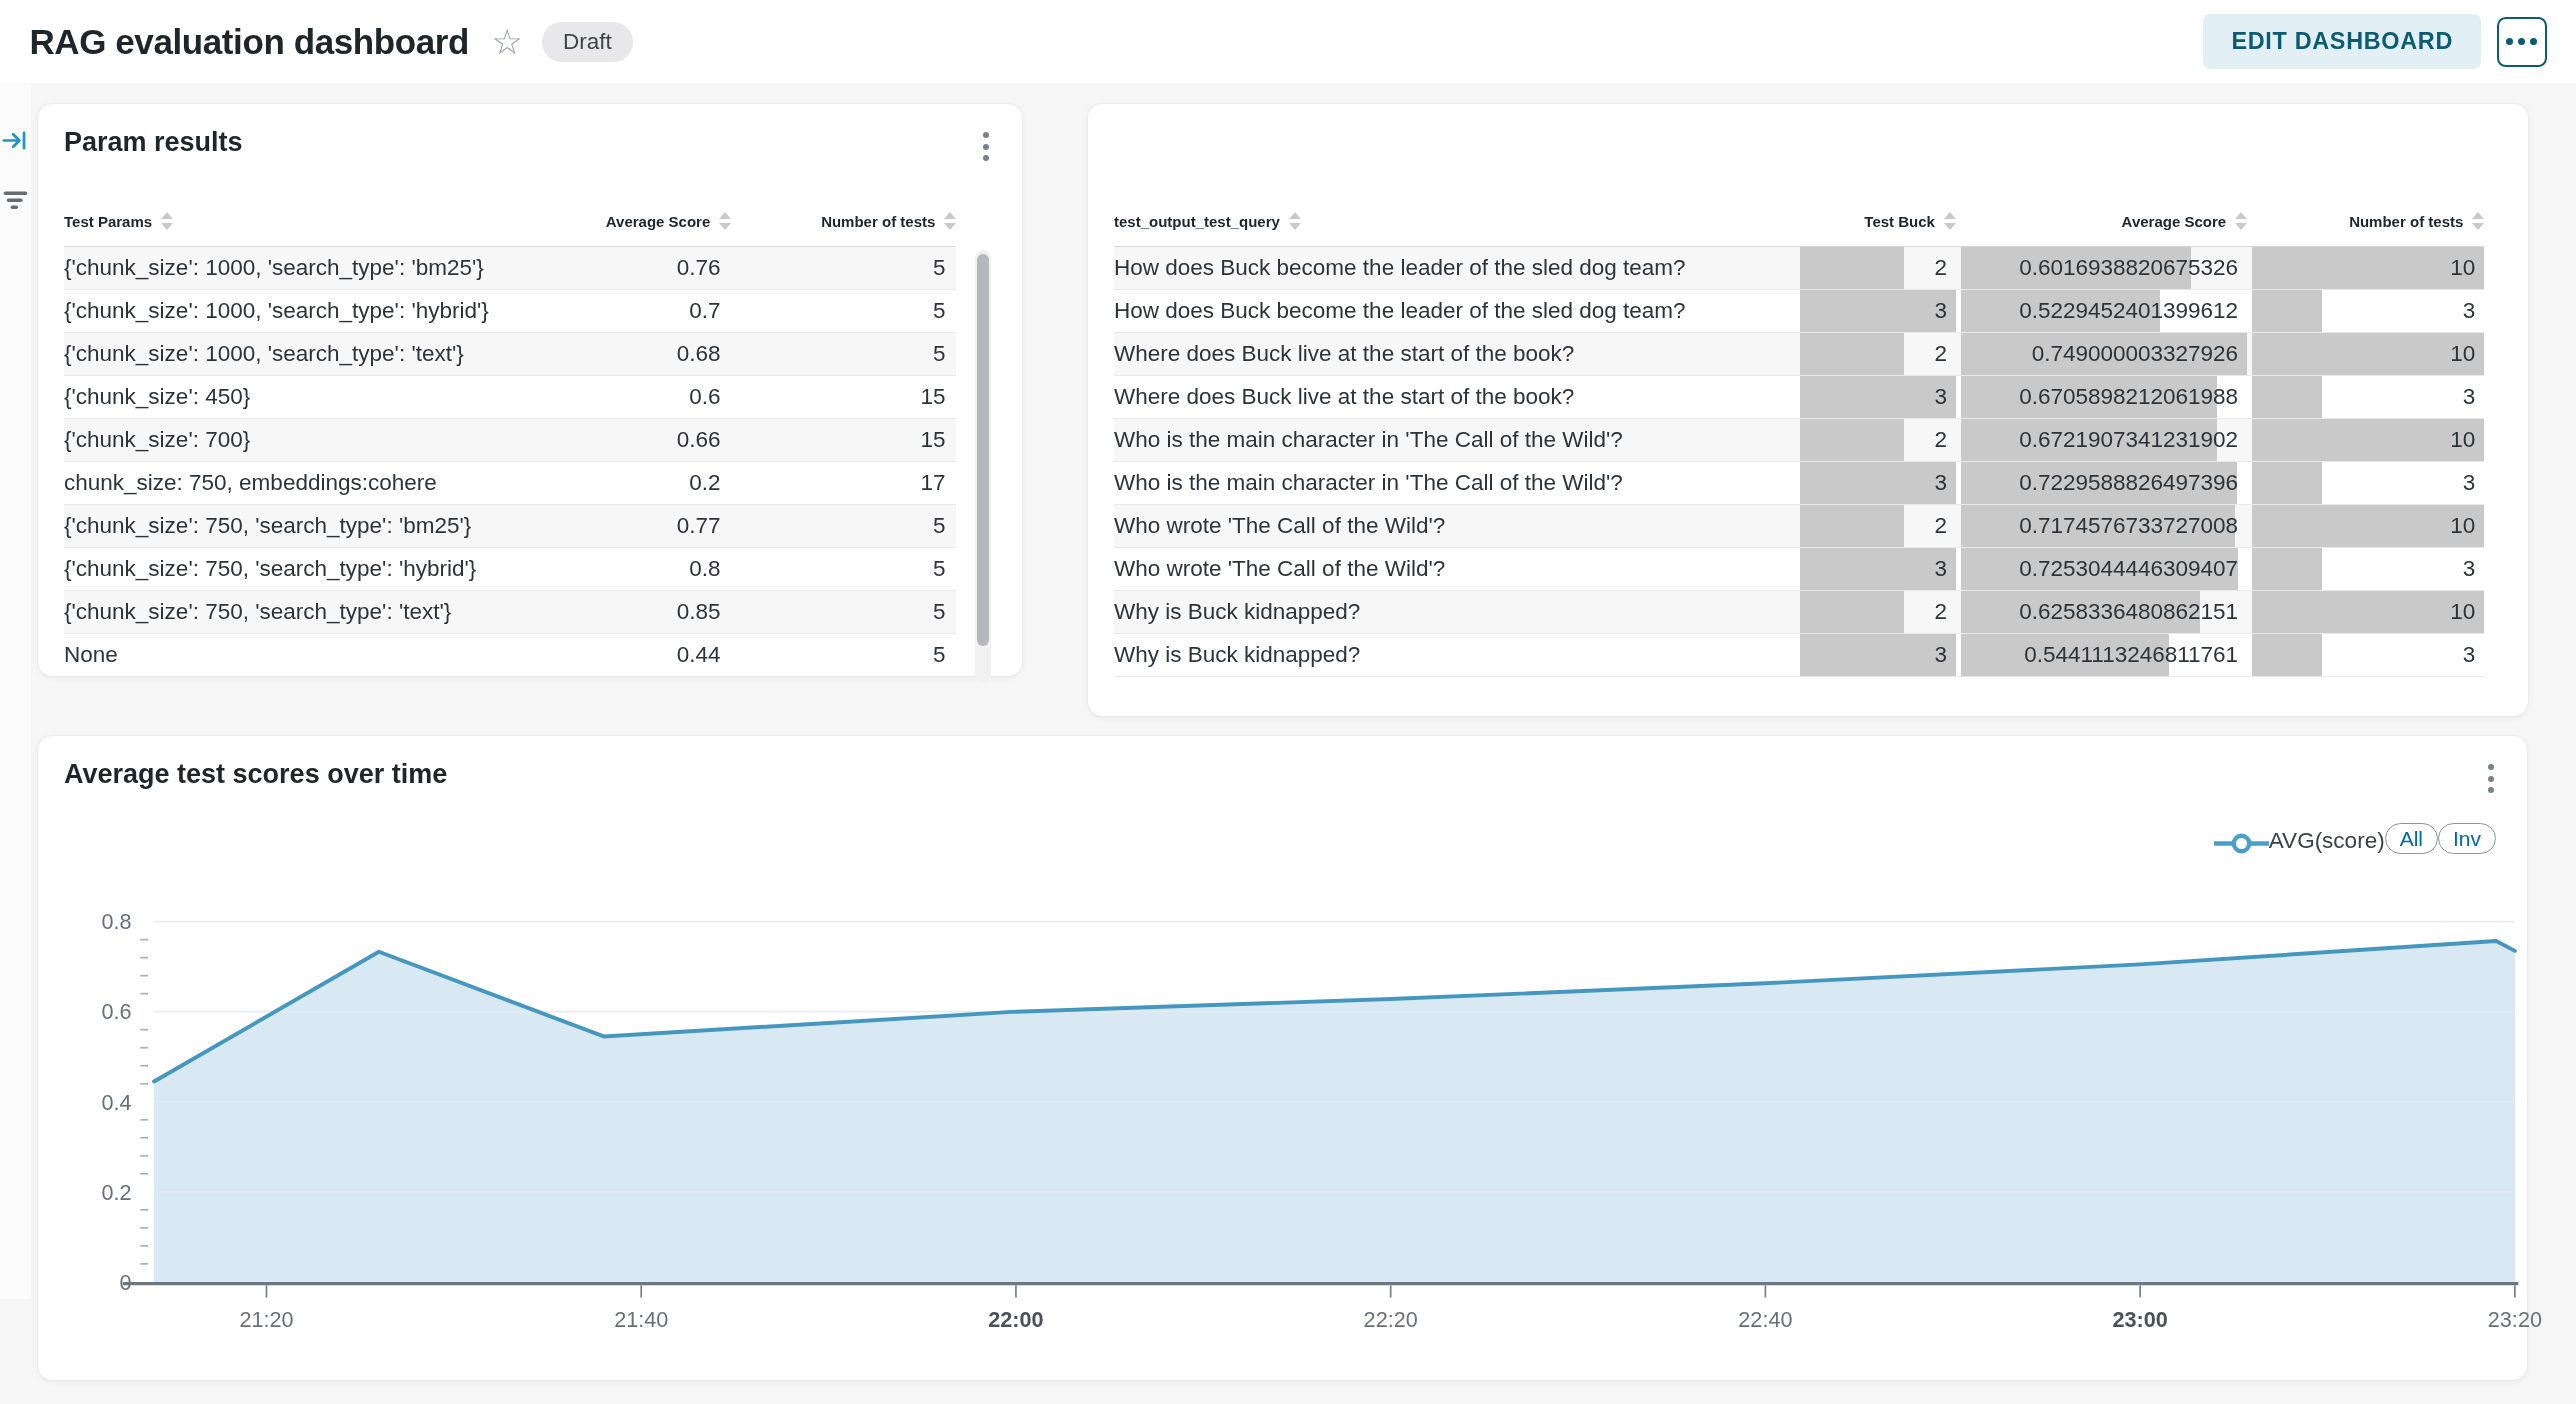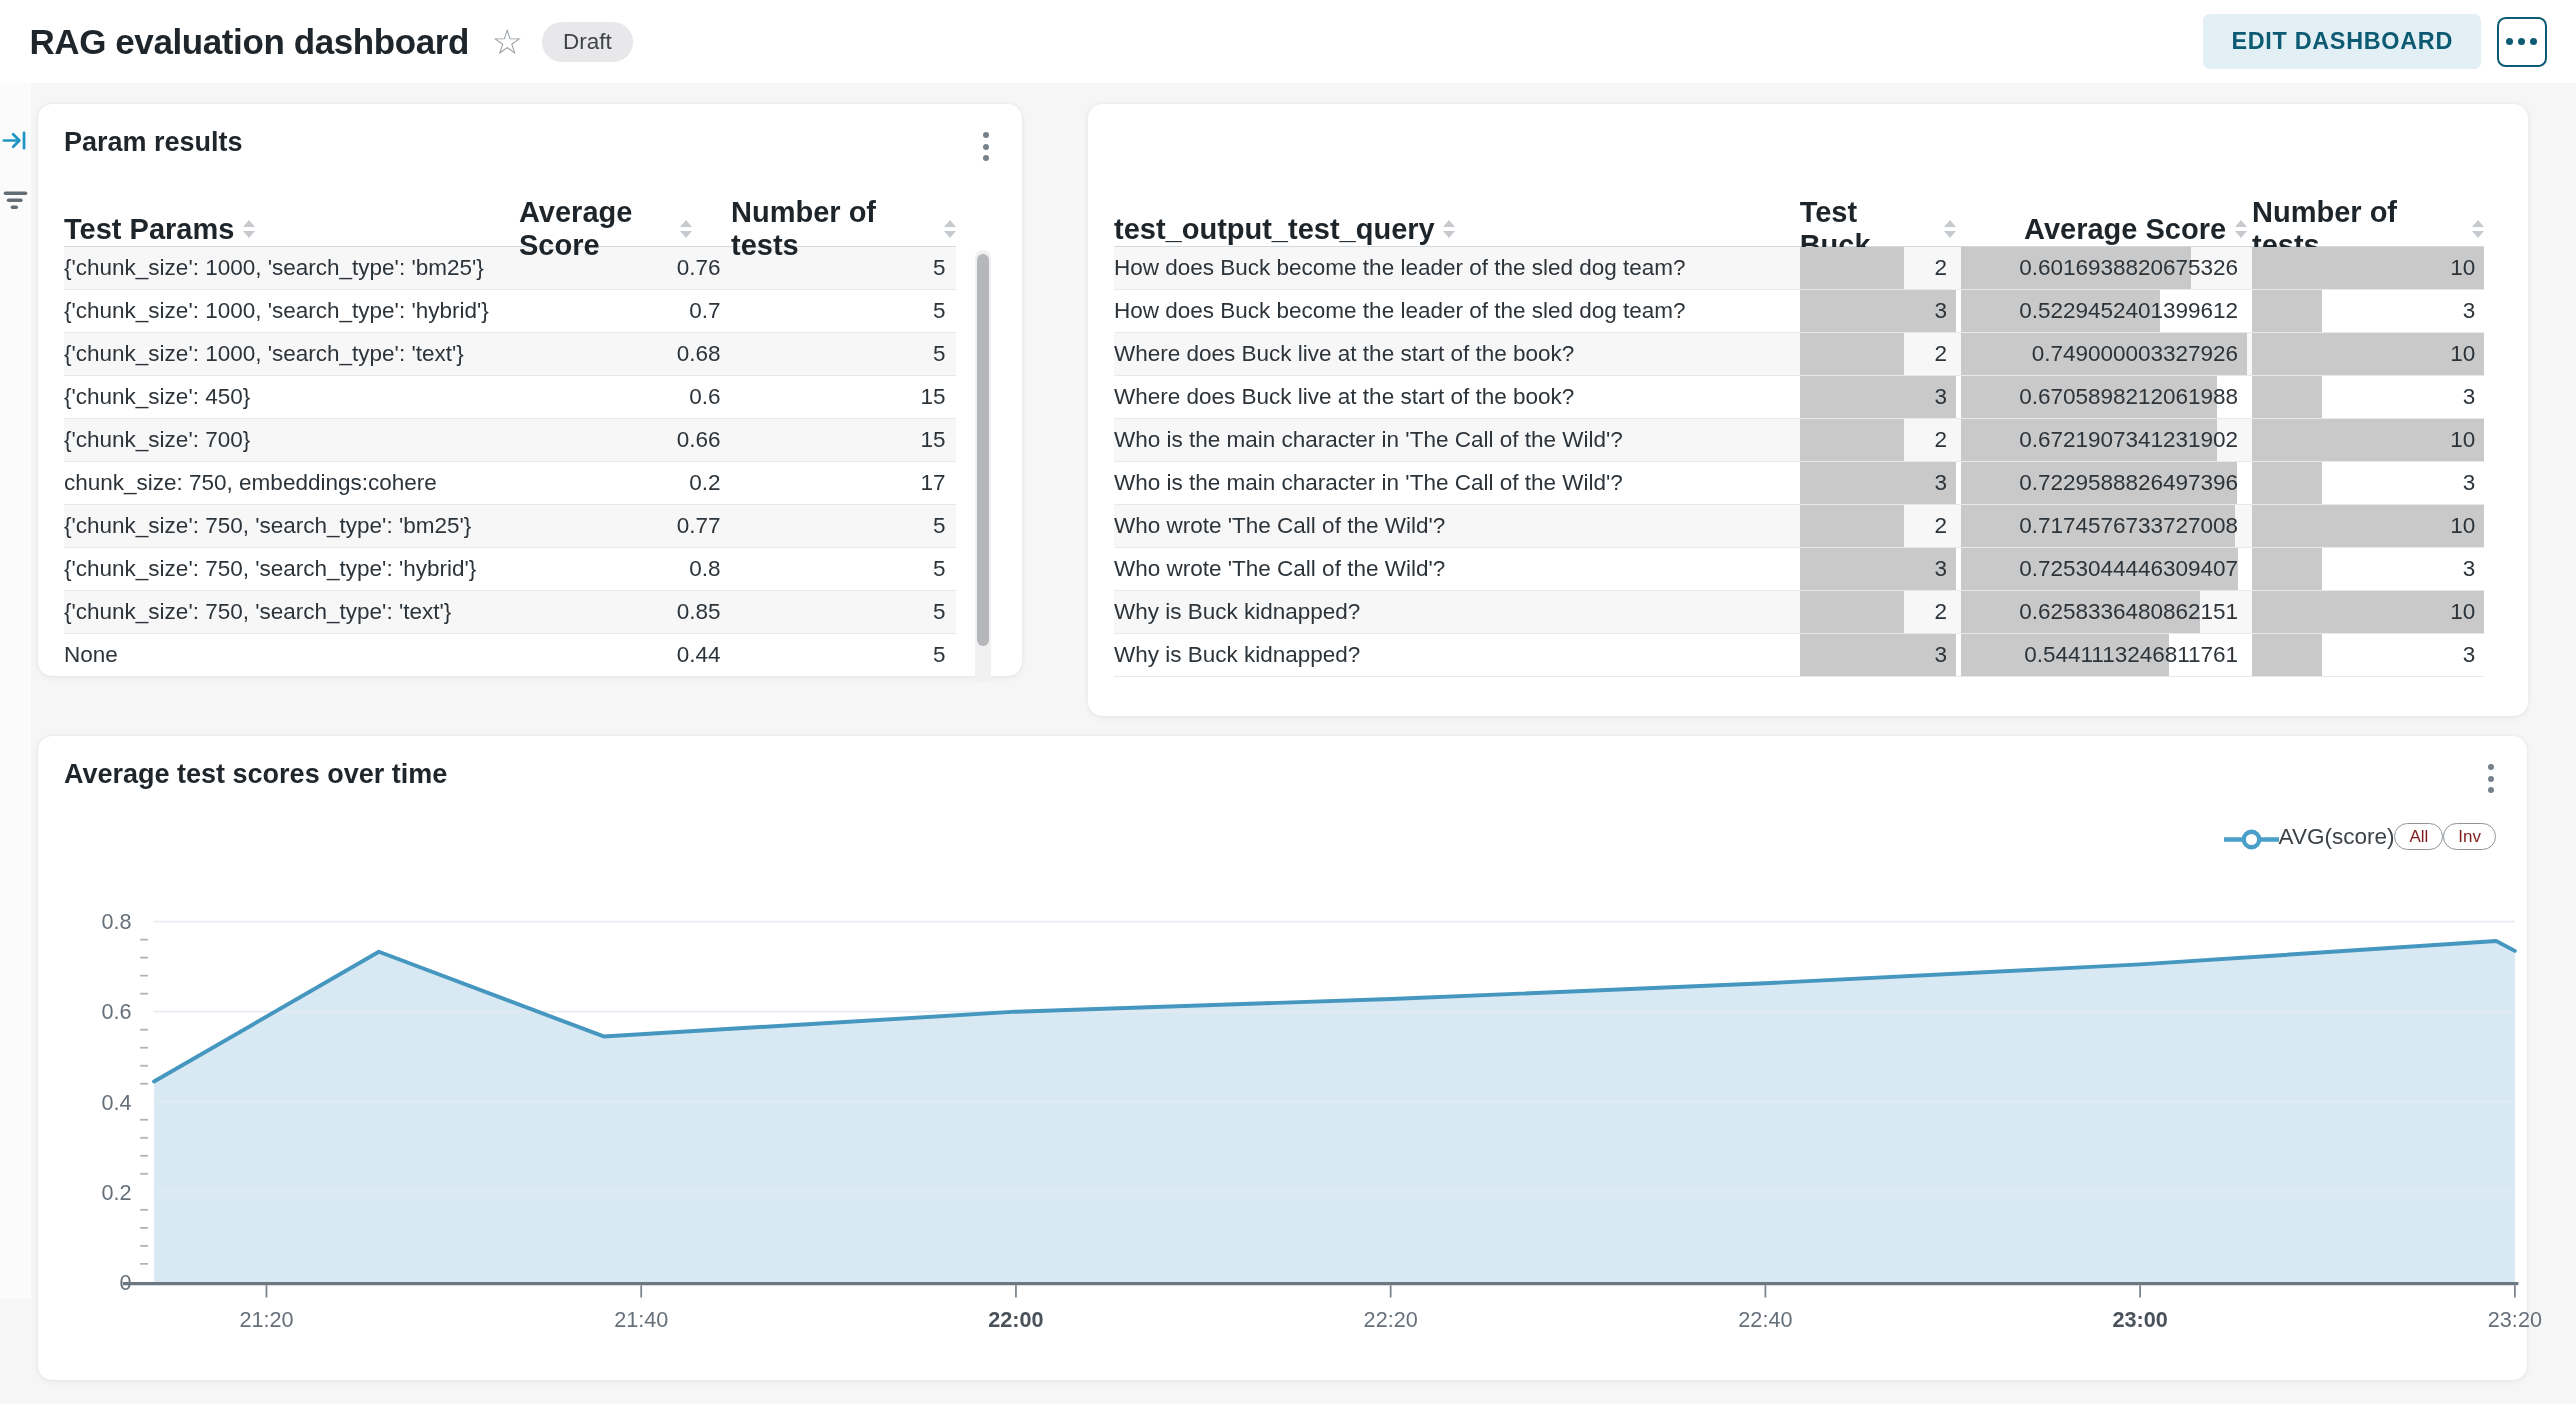--- a/index.html
+++ b/index.html
@@ -35,21 +35,21 @@
   .card-head { position:absolute; left:26px; right:19px; top:22.5px; display:flex; align-items:flex-start; }
   .card-title { font-size:27px; font-weight:700; color:#1e262c; }
   .kebab { margin-left:auto; width:35px; height:40px; display:flex; flex-direction:column;
            align-items:center; justify-content:center; gap:5.2px; cursor:pointer; }
   .kebab i { width:6px; height:6px; border-radius:50%; background:#76818b; }
 
   
   .tbl { position:absolute; left:26px; top:92px; }
   #param-table { right:66px; }
   #breakdown-table { right:44px; }
-  .thead { display:grid; align-items:center; height:50px; font-size:29px; font-weight:700; color:#1d252b;gap:39px; }
+  .thead { display:grid; align-items:center; height:50px; font-size:15px; font-weight:700; color:#1d252b; }
   .th { display:flex; align-items:center; }
   .th.num { justify-content:flex-end; }
   .sort { display:flex; flex-direction:column; align-items:center; margin-left:8.7px; }
   .sort .up   { width:0; height:0; border-left:6px solid transparent; border-right:6px solid transparent;
                 border-bottom:7px solid #c6cacf; margin-bottom:3.5px; }
   .sort .down { width:0; height:0; border-left:6px solid transparent; border-right:6px solid transparent;
                 border-top:7px solid #c6cacf; }
   .rows { border-top:1.7px solid #d6d9dc; }
   .t-row { display:grid; align-items:center; height:43px; font-size:22.5px; color:#2c3339;
            border-bottom:0.9px solid #e7e9eb; }
@@ -64,22 +64,22 @@
 
   
   .vscroll { position:absolute; right:31px; top:146px; width:15.6px; height:433px;
              background:#f1f1f2; border-radius:7.8px; }
   .vscroll .thumb { position:absolute; left:1.7px; right:1.7px; top:4.3px; height:392px;
                     background:#b5b7ba; border-radius:7px; cursor:grab; }
 
   
   .legend { position:absolute; top:87px; right:31px; display:flex; align-items:flex-end; gap:0; }
   .legend-label { font-size:22.5px; color:#3a4147; }
-  .pill { border:1.7px solid #8d959c; color:#7f1d1d; background:#fff; border-radius:865px;
-          font-size:17px; padding:2.6px 14px; cursor:pointer; font-family:"Liberation Sans",sans-serif; }
+  .pill { border:1.7px solid #8d959c; color:#0369a1; background:#fff; border-radius:865px;
+          font-size:21px; padding:2.6px 14px; cursor:pointer; font-family:"Liberation Sans",sans-serif; }
   #chart-svg { position:absolute; left:0; top:130px; overflow:visible; }
 </style>
 </head>
 <body>
 
 <div class="topbar">
   <div class="page-title">RAG evaluation dashboard</div>
   <div class="star">☆</div>
   <div class="badge">Draft</div>
   <div class="topbar-right">

